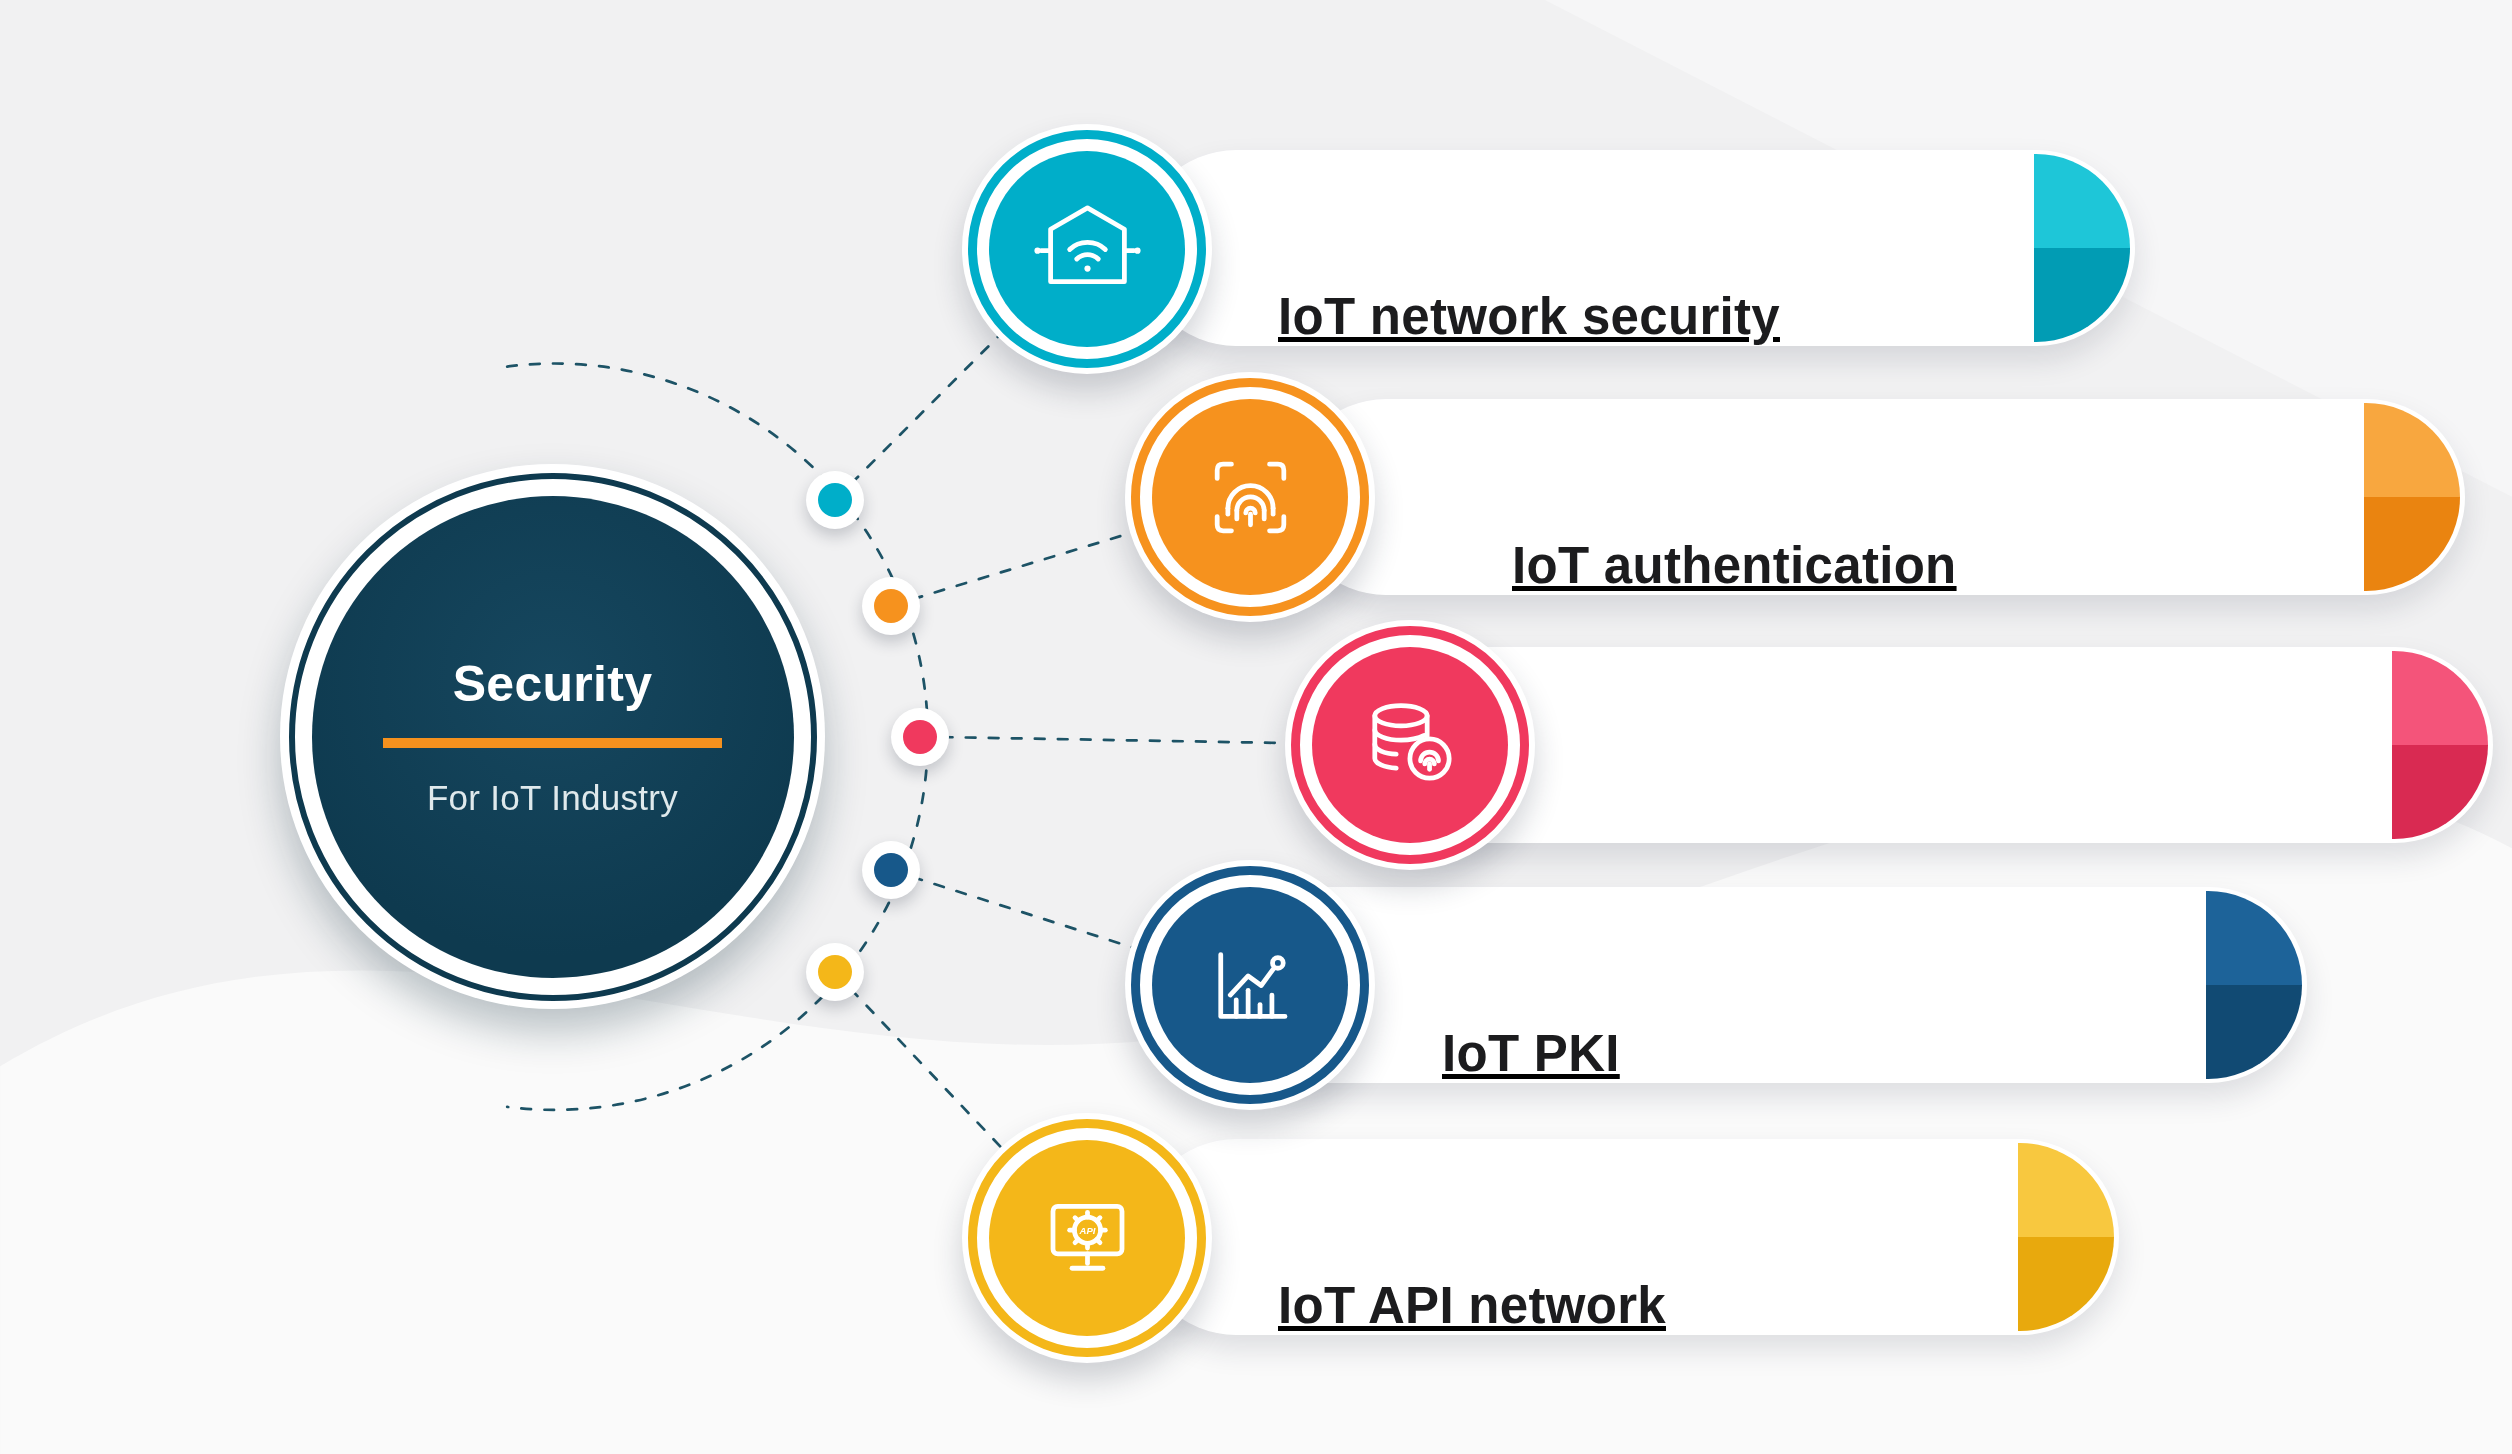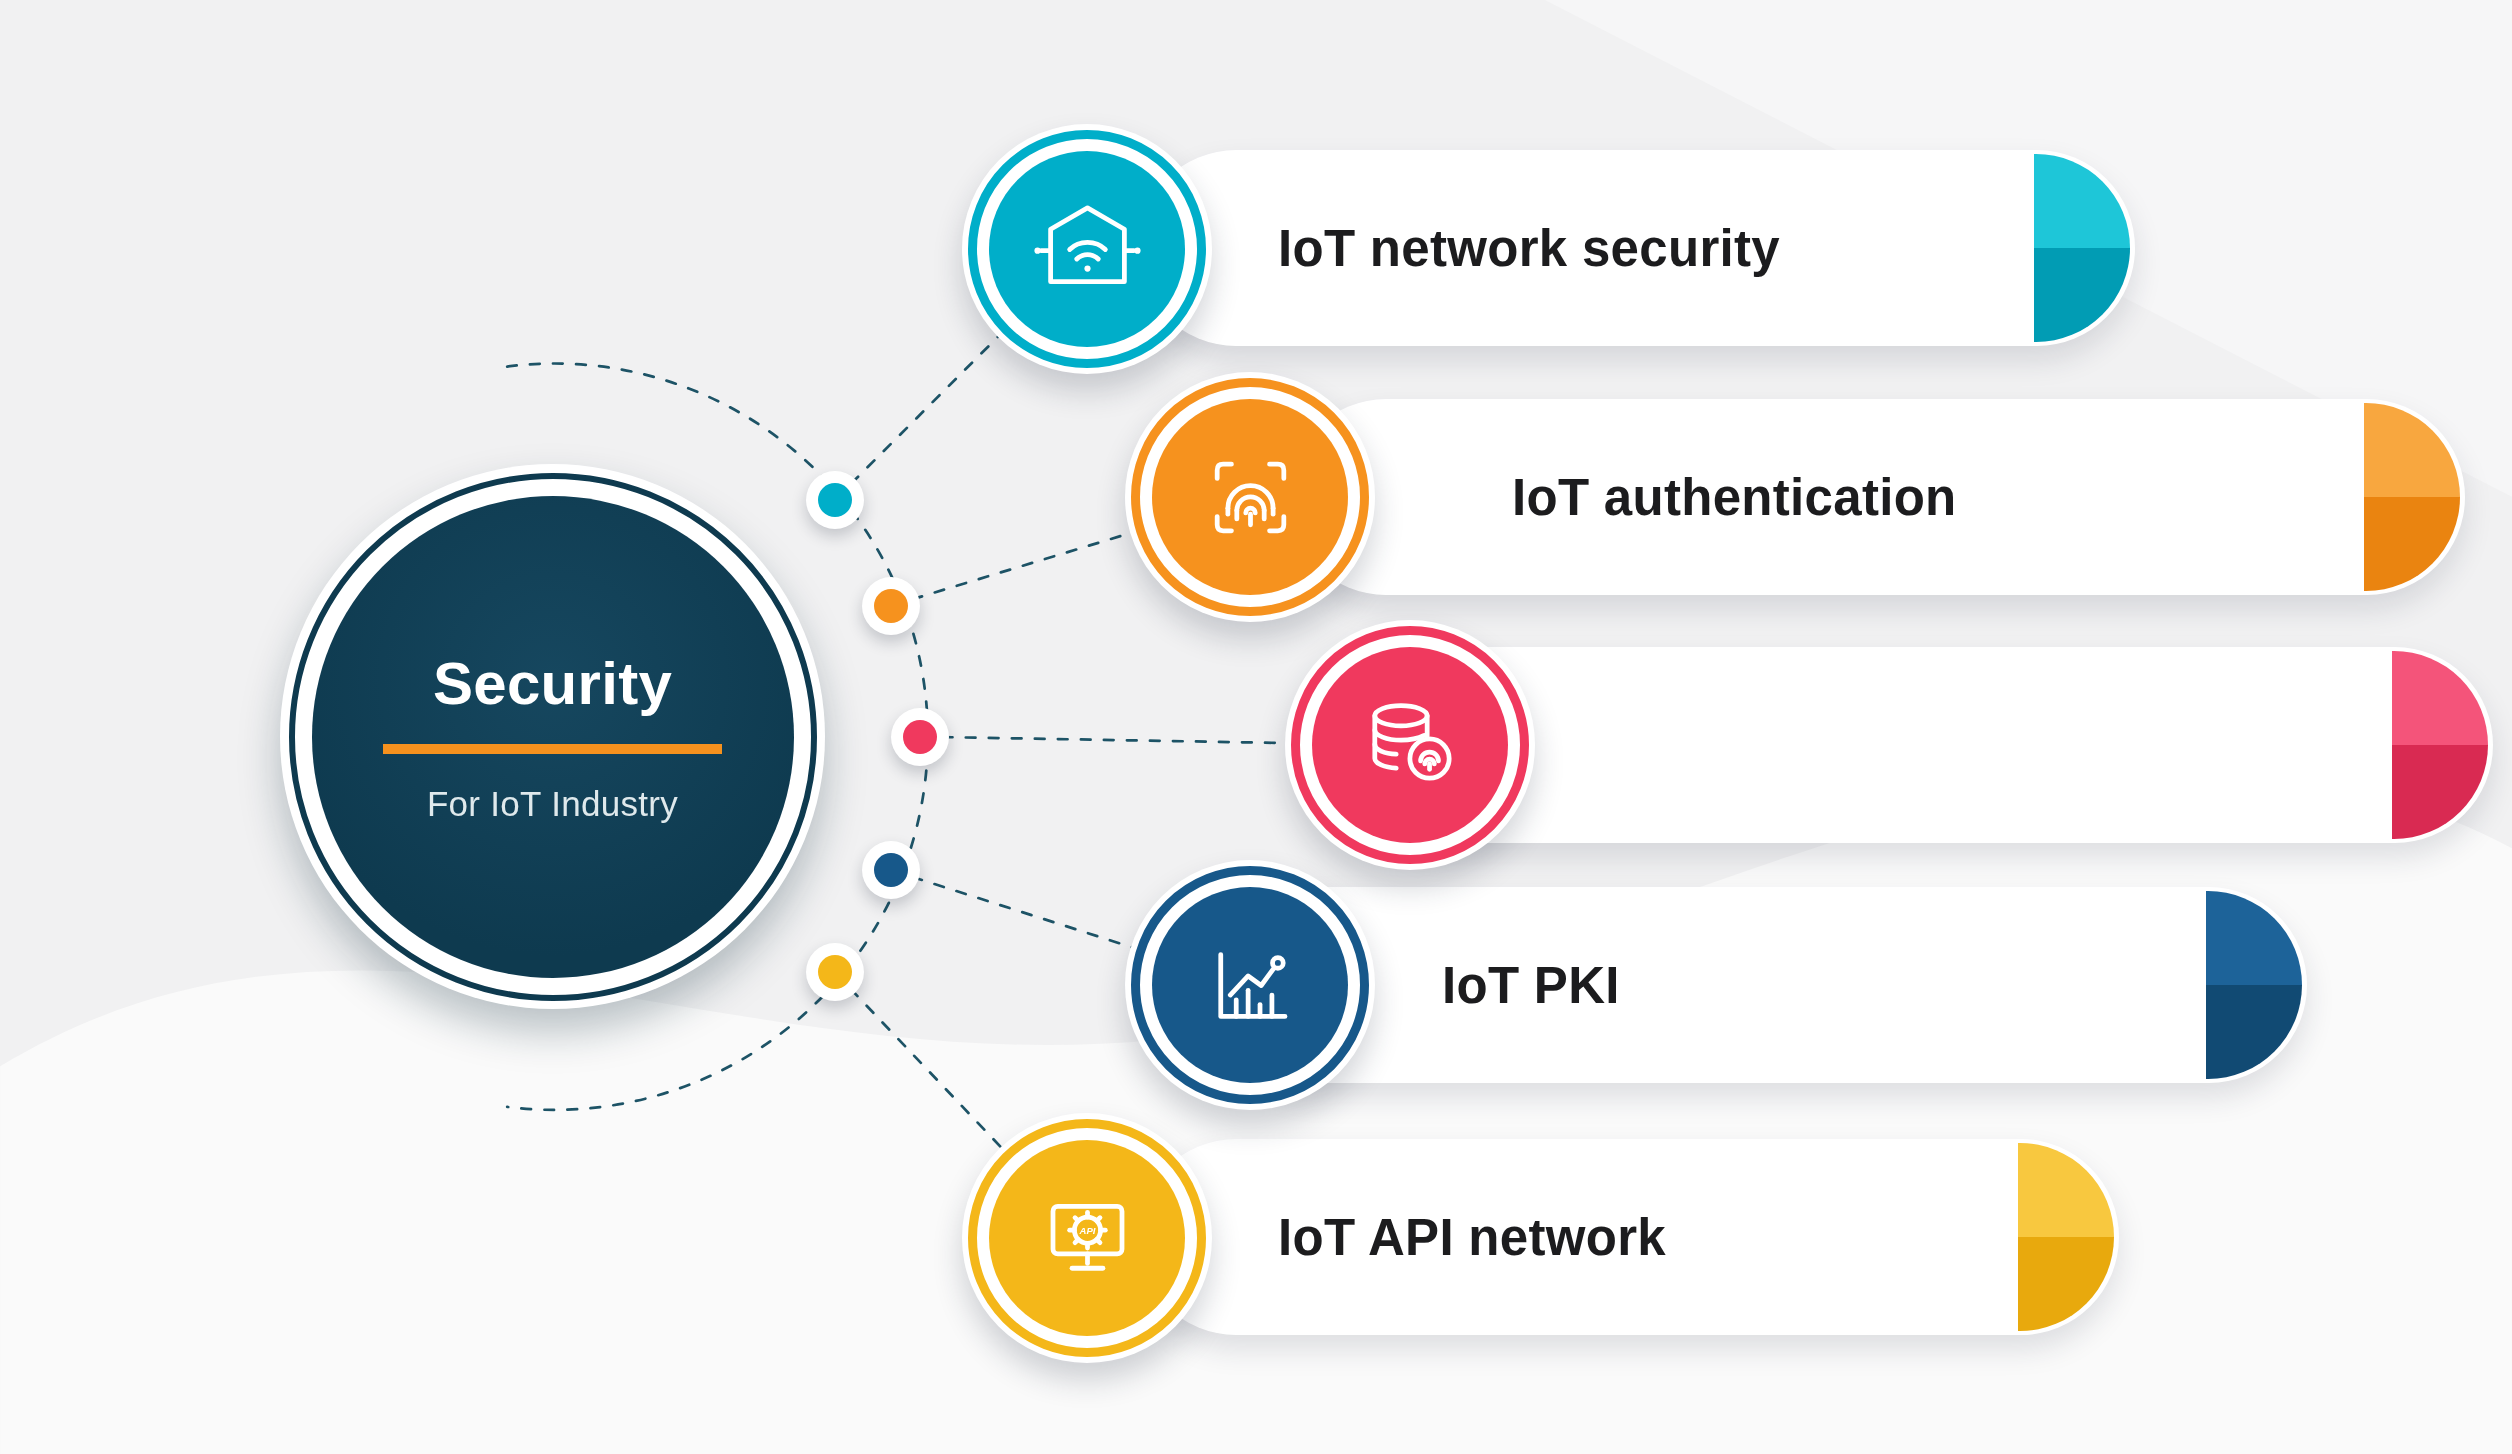--- a/index.html
+++ b/index.html
@@ -13,27 +13,27 @@
     stroke-dasharray:16 22;stroke-linecap:round;
   }
 
   
   .center{position:absolute;left:280px;top:464px;width:545px;height:545px;border-radius:50%;
     background:#ffffff;box-shadow:0 22px 42px rgba(13,42,57,.28);z-index:3;}
   .center .c-ring{position:absolute;inset:8.5px;border-radius:50%;border:6px solid var(--center-bg,#0e3a4f);}
   .center .c-fill{position:absolute;inset:31.5px;border-radius:50%;
     background:radial-gradient(circle at 50% 38%, #16475f 0%, var(--center-bg,#0e3a4f) 72%);
     display:flex;flex-direction:column;align-items:center;justify-content:center;color:#fff;text-align:center;}
-  .center .c-title{font-size:60px;font-weight:700;line-height:1.16;letter-spacing:0.3px;}
+  .center .c-title{font-size:50px;font-weight:700;line-height:1.16;letter-spacing:0.3px;}
   .center .c-divider{width:339px;height:9.7px;background:var(--divider,#f5911e);margin:25.4px 0 20.6px 0;}
   .center .c-subtitle{font-size:35px;font-weight:400;color:#dfe9ec;letter-spacing:0.3px;margin-top:10px;}
 
   
   .pill{position:absolute;height:196px;background:#ffffff;border-radius:98px;z-index:2;
-    box-shadow:0 14.5px 29px rgba(30,40,60,.13);display:flex;align-items:center;}
+    box-shadow:0 14.5px 29px rgba(30,40,60,.13);display:flex;align-items:flex-end;text-decoration:underline;}
   .pill .label{font-size:51px;font-weight:700;color:#1c1c1e;letter-spacing:0.3px;white-space:nowrap;}
   .pill .deco{position:absolute;right:4.8px;top:4.2px;width:96px;height:188px;
     border-radius:0 97px 97px 0;overflow:hidden;display:flex;flex-direction:column;}
   .pill .deco .d-top{flex:1;background:var(--deco-top,#ccc);}
   .pill .deco .d-bottom{flex:1;background:var(--deco-bottom,#aaa);}
 
   
   .icon-circle{position:absolute;width:250px;height:250px;border-radius:50%;background:#ffffff;
     box-shadow:0 17px 30px rgba(30,40,60,.20);z-index:4;}
   .icon-circle .ring{position:absolute;inset:6px;border-radius:50%;border:9.7px solid var(--c,#999);}

